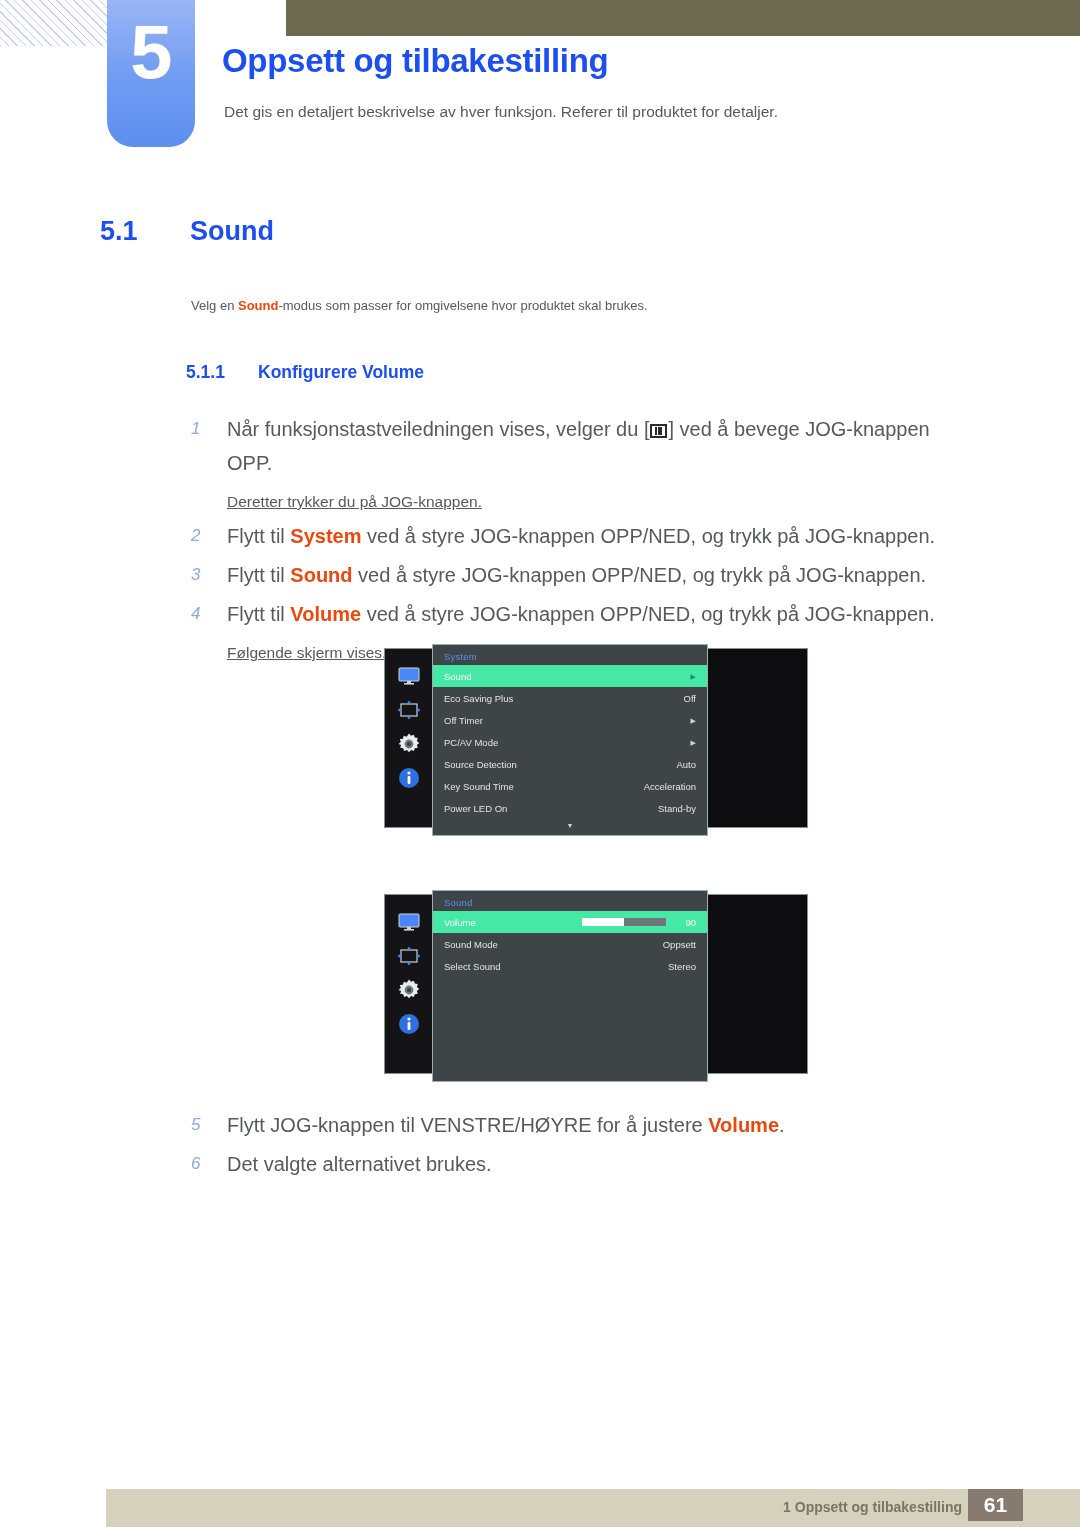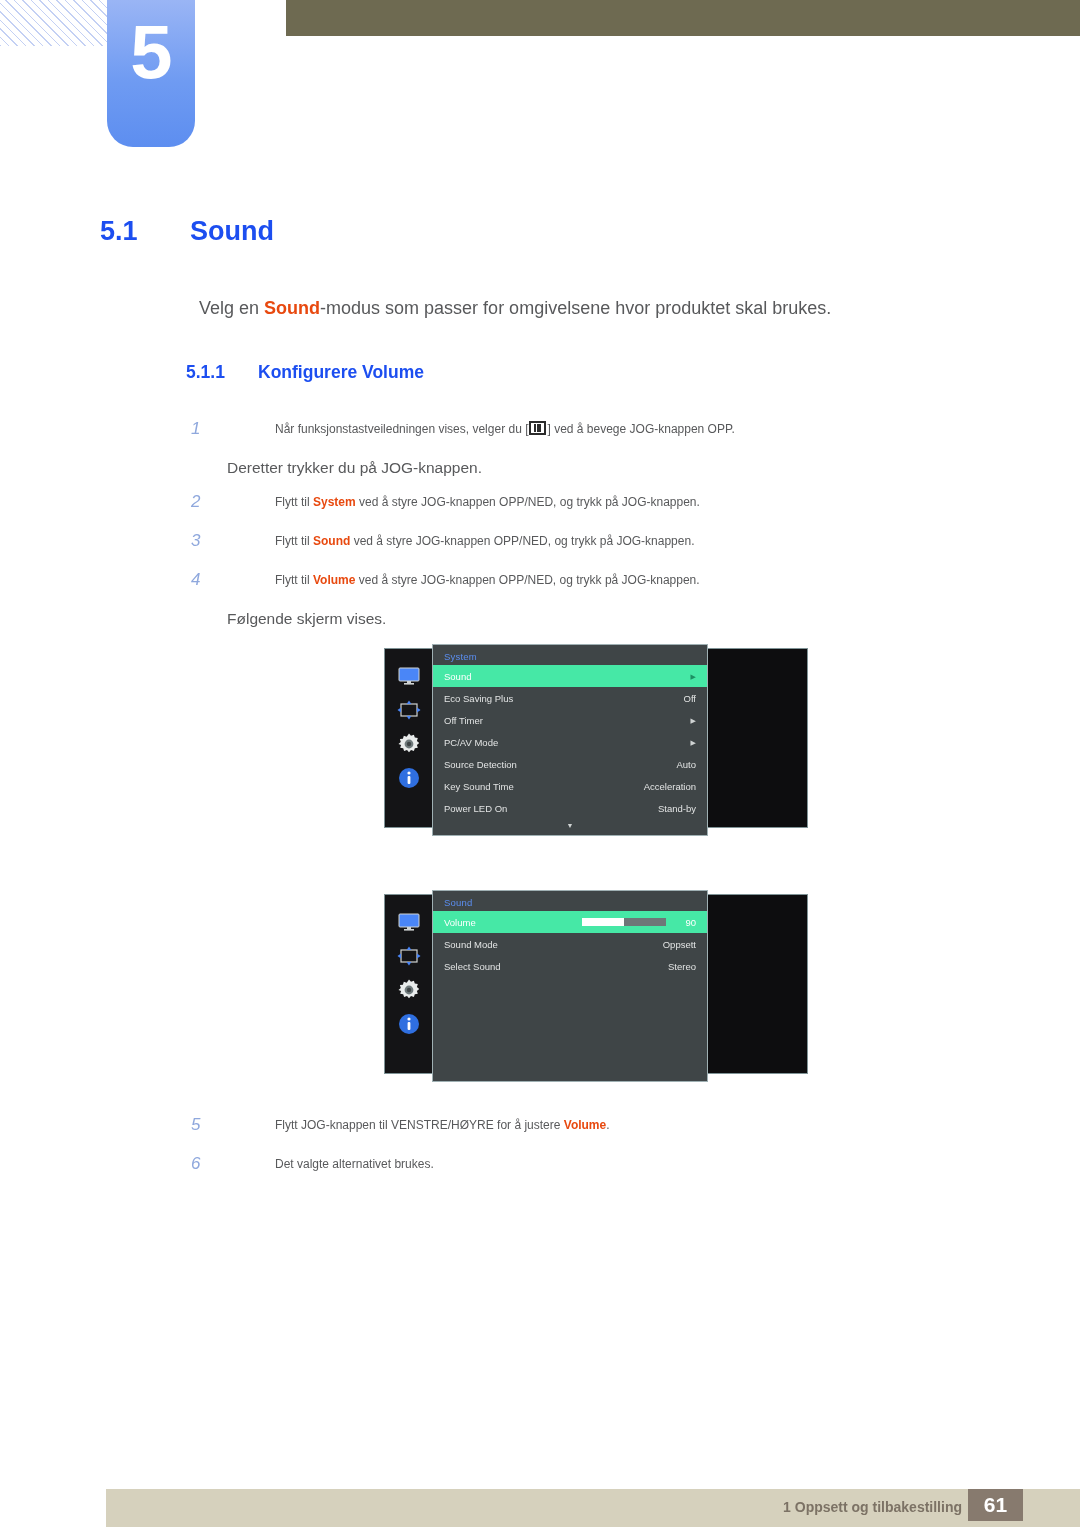--- a/index.html
+++ b/index.html
@@ -97,23 +97,22 @@
     font-weight: bold;
     color: #1c4ef0;
   }
   .sec-h2 .numpart { display: inline-block; width: 72px; }
 
   
   .intro {
     position: absolute;
     left: 191px;
     top: 298px;
-    font-size: 18px;
+    font-size: 13px;
     color: #58595b;
-    margin-left: 8px;
   }
   .hl { color: #e8490f; font-weight: bold; }
 
   
   .steps {
     position: absolute;
     left: 191px;
     width: 760px;
   }
   .steps.top { top: 412px; }
@@ -126,30 +125,30 @@
   .step-num {
     width: 36px;
     flex: 0 0 36px;
     font-size: 17px;
     font-style: italic;
     color: #8fa8dd;
     line-height: 34px;
   }
   .step-body {
     flex: 1;
-    font-size: 12px;
+    font-size: 20px;
     line-height: 34px;
     color: #58595b;
-    margin-left: 48px;
   }
   .step-cont {
     margin-left: 36px;
     font-size: 15.5px;
     line-height: 34px;
     color: #58595b;
+    text-decoration: underline;
   }
   .menu-glyph {
     display: inline-block;
     vertical-align: -2px;
     width: 17px;
     height: 14px;
     border: 2px solid #2b2b2b;
     background: #ffffff;
     position: relative;
     box-sizing: border-box;
@@ -318,20 +317,22 @@
 </style>
 </head>
 <body>
 
 <div class="header">
   <div class="hatch"></div>
   <div class="olivebar"></div>
   <div class="chapter-badge">
     <div class="num">5</div>
   </div>
+  <div class="chapter-title">Oppsett og tilbakestilling</div>
+  <div class="chapter-sub">Det gis en detaljert beskrivelse av hver funksjon. Referer til produktet for detaljer.</div>
 </div>
 
 <div class="sec-h1">
   <span class="numpart">5.1</span><span>Sound</span>
 </div>
 
 <div class="intro">
   <span>Velg en </span><span class="hl">Sound</span><span>-modus som passer for omgivelsene hvor produktet skal brukes.</span>
 </div>
 

